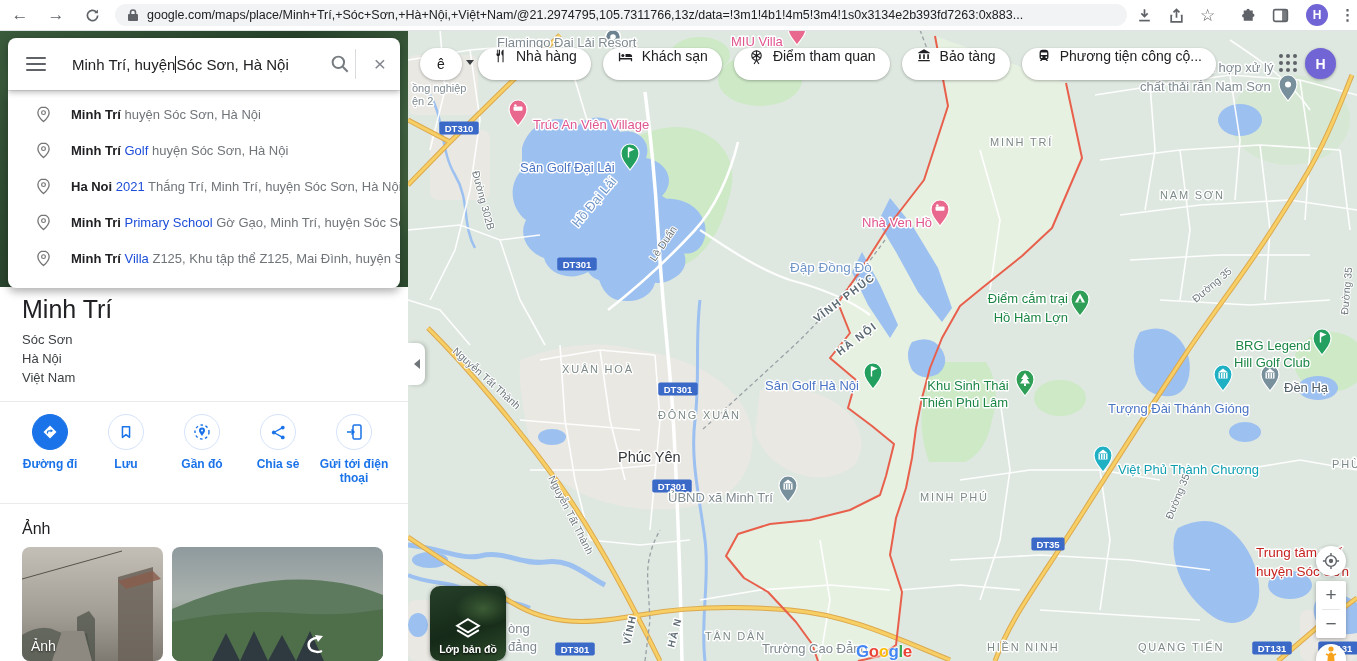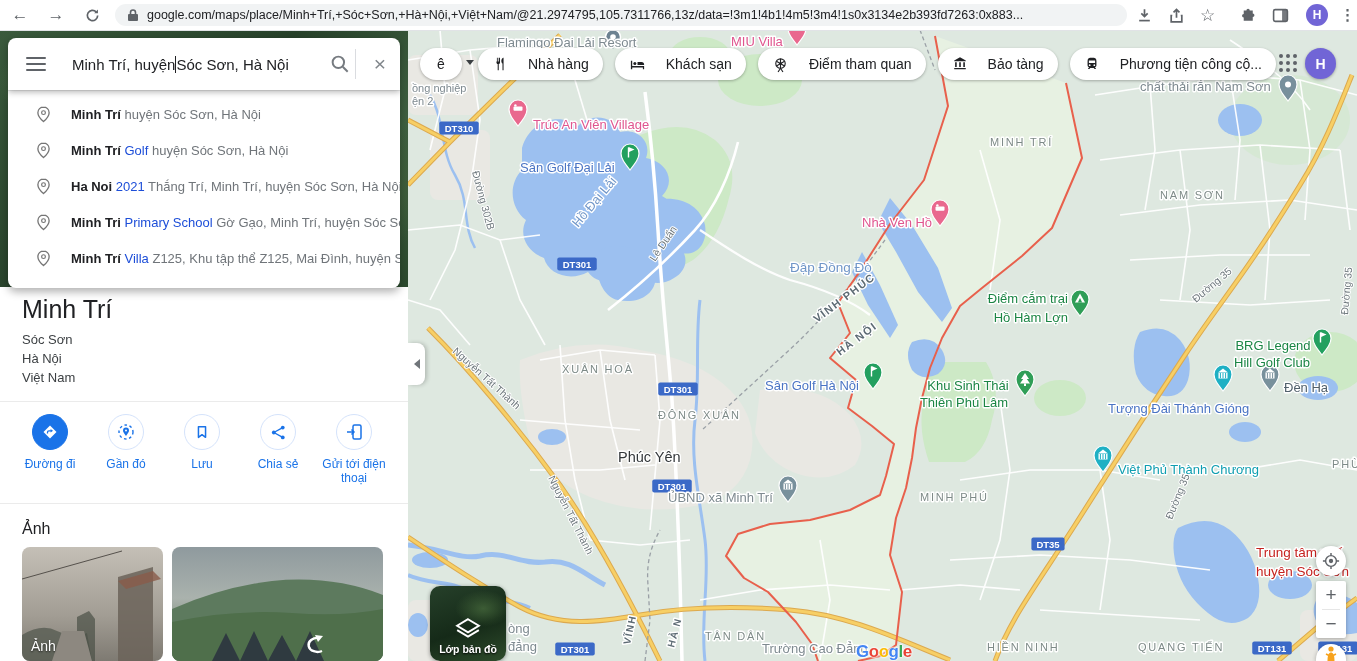--- a/index.html
+++ b/index.html
@@ -39,29 +39,29 @@
   
   .panel{position:absolute;left:0;top:287px;width:408px;height:374px;background:#fff;z-index:35;}
   .ptitle{font-size:25px;color:#202124;margin:8px 0 6px 22px;font-weight:400;}
   .paddr{font-size:13px;color:#3c4043;line-height:19px;margin-left:22px;}
   .hline{height:1px;background:#ebebeb;margin-top:14px;}
   .actions{display:flex;padding:12px 8px 0 12px;}
   .action{width:76px;text-align:center;cursor:pointer;}
   .acirc{width:36px;height:36px;border-radius:50%;margin:0 auto;display:flex;align-items:center;justify-content:center;
          border:1px solid #d5e3fb;background:#fff;box-sizing:border-box;}
   .acirc.filled{background:#1a73e8;border-color:#1a73e8;}
-  .alabel{font-size:12px;color:#1a73e8;margin-top:7px;line-height:14px;}
+  .alabel{font-size:12px;color:#1a73e8;margin-top:7px;line-height:14px;font-weight:bold;}
   .ahead{font-size:16px;color:#202124;font-weight:500;margin:16px 0 0 22px;}
   .photos{position:absolute;left:22px;top:260px;display:flex;gap:9px;}
   .photo{border-radius:8px;overflow:hidden;position:relative;cursor:pointer;}
   .pbadge{position:absolute;left:9px;bottom:7px;color:#fff;font-size:14px;text-shadow:0 1px 2px rgba(0,0,0,.7);}
   
   .chips{position:absolute;left:478px;top:48px;display:flex;gap:12px;z-index:30;}
   .chip{height:32px;background:#fff;border-radius:16px;box-shadow:0 1px 3px rgba(0,0,0,.28);display:flex;
-        align-items:center;padding:0 14px;font-size:14px;color:#202124;white-space:nowrap;cursor:pointer;gap:12px;}
+        padding:0 14px;font-size:14px;color:#202124;white-space:nowrap;cursor:pointer;}
   .chip svg{margin-right:8px;}
   .partialchip{position:absolute;left:420px;top:48px;width:42px;height:32px;background:#fff;border-radius:16px;
         box-shadow:0 1px 3px rgba(0,0,0,.28);z-index:30;display:flex;align-items:center;justify-content:center;
         font-size:14px;color:#202124;}
   .dropdown-tri{position:absolute;left:466px;top:60px;width:0;height:0;border-left:4px solid transparent;
         border-right:4px solid transparent;border-top:5px solid #3c4043;z-index:30;}
   .appsgrid{position:absolute;left:1277px;top:52px;z-index:30;cursor:pointer;}
   .mapavatar{position:absolute;left:1305px;top:48px;width:31px;height:31px;border-radius:50%;background:#7165d6;
         color:#fff;font-size:14px;font-weight:bold;display:flex;align-items:center;justify-content:center;z-index:30;
         box-shadow:0 1px 3px rgba(0,0,0,.3);cursor:pointer;}
@@ -479,35 +479,35 @@
           <svg width="18" height="18" viewBox="0 0 18 18">
             <rect x="4.4" y="4.4" width="9.2" height="9.2" transform="rotate(45 9 9)" fill="#fff"></rect>
             <path d="M6.5 10.5V9.2c0-.8.6-1.4 1.4-1.4h2.3" fill="none" stroke="#1a73e8" stroke-width="1.3"></path>
             <path d="M9.6 6 12 7.8 9.6 9.6z" fill="#1a73e8"></path>
           </svg>
         </div>
       <div class="alabel">Đường đi</div>
     </div>
     <div class="action">
       <div class="acirc">
+          <svg width="16" height="16" viewBox="0 0 18 18">
+            <path d="M5 3h8v12l-4-3-4 3z" fill="none" stroke="#1a73e8" stroke-width="1.7" stroke-linejoin="round"></path>
+          </svg>
+        </div>
+      <div class="alabel">Lưu</div>
+    </div>
+    <div class="action">
+      <div class="acirc">
           <svg width="18" height="18" viewBox="0 0 18 18">
             <circle cx="9" cy="9" r="7" fill="none" stroke="#1a73e8" stroke-width="1.4" stroke-dasharray="2.6,2.6"></circle>
             <path d="M9 13c-1.8-2.4-3-3.9-3-5.4a3 3 0 1 1 6 0C12 9.1 10.8 10.6 9 13z" fill="#1a73e8"></path>
             <circle cx="9" cy="7.5" r="1" fill="#fff"></circle>
           </svg>
         </div>
       <div class="alabel">Gần đó</div>
-    </div>
-    <div class="action">
-      <div class="acirc">
-          <svg width="16" height="16" viewBox="0 0 18 18">
-            <path d="M5 3h8v12l-4-3-4 3z" fill="none" stroke="#1a73e8" stroke-width="1.7" stroke-linejoin="round"></path>
-          </svg>
-        </div>
-      <div class="alabel">Lưu</div>
     </div>
     <div class="action">
       <div class="acirc">
           <svg width="17" height="17" viewBox="0 0 18 18">
             <circle cx="4" cy="9" r="2" fill="#1a73e8"></circle>
             <circle cx="13.5" cy="3.8" r="2" fill="#1a73e8"></circle>
             <circle cx="13.5" cy="14.2" r="2" fill="#1a73e8"></circle>
             <path d="M4 9l9.5-5.2M4 9l9.5 5.2" stroke="#1a73e8" stroke-width="1.5"></path>
           </svg>
         </div>

